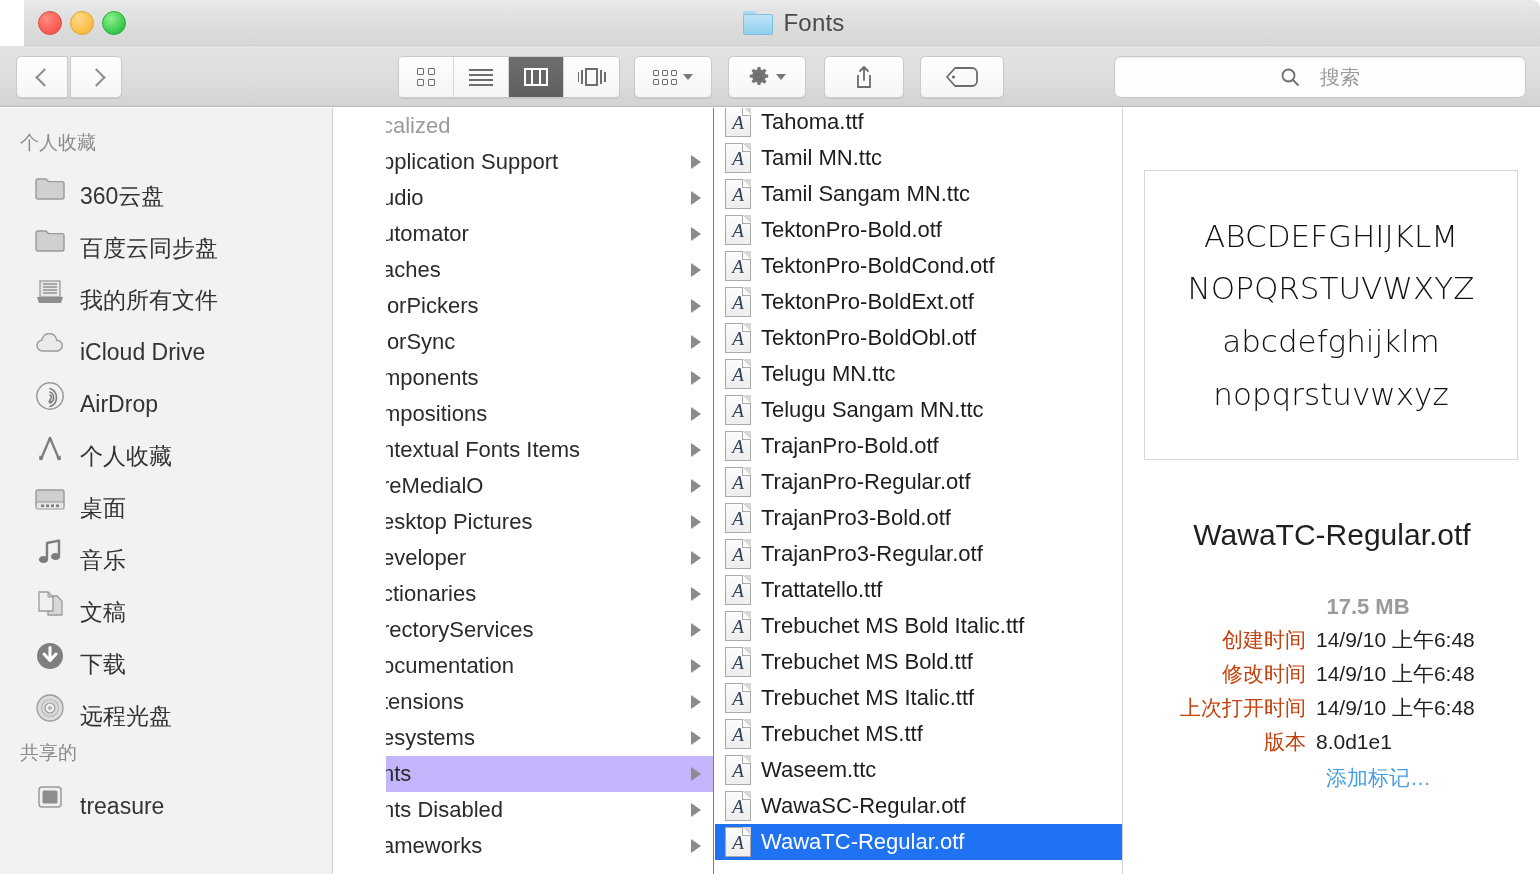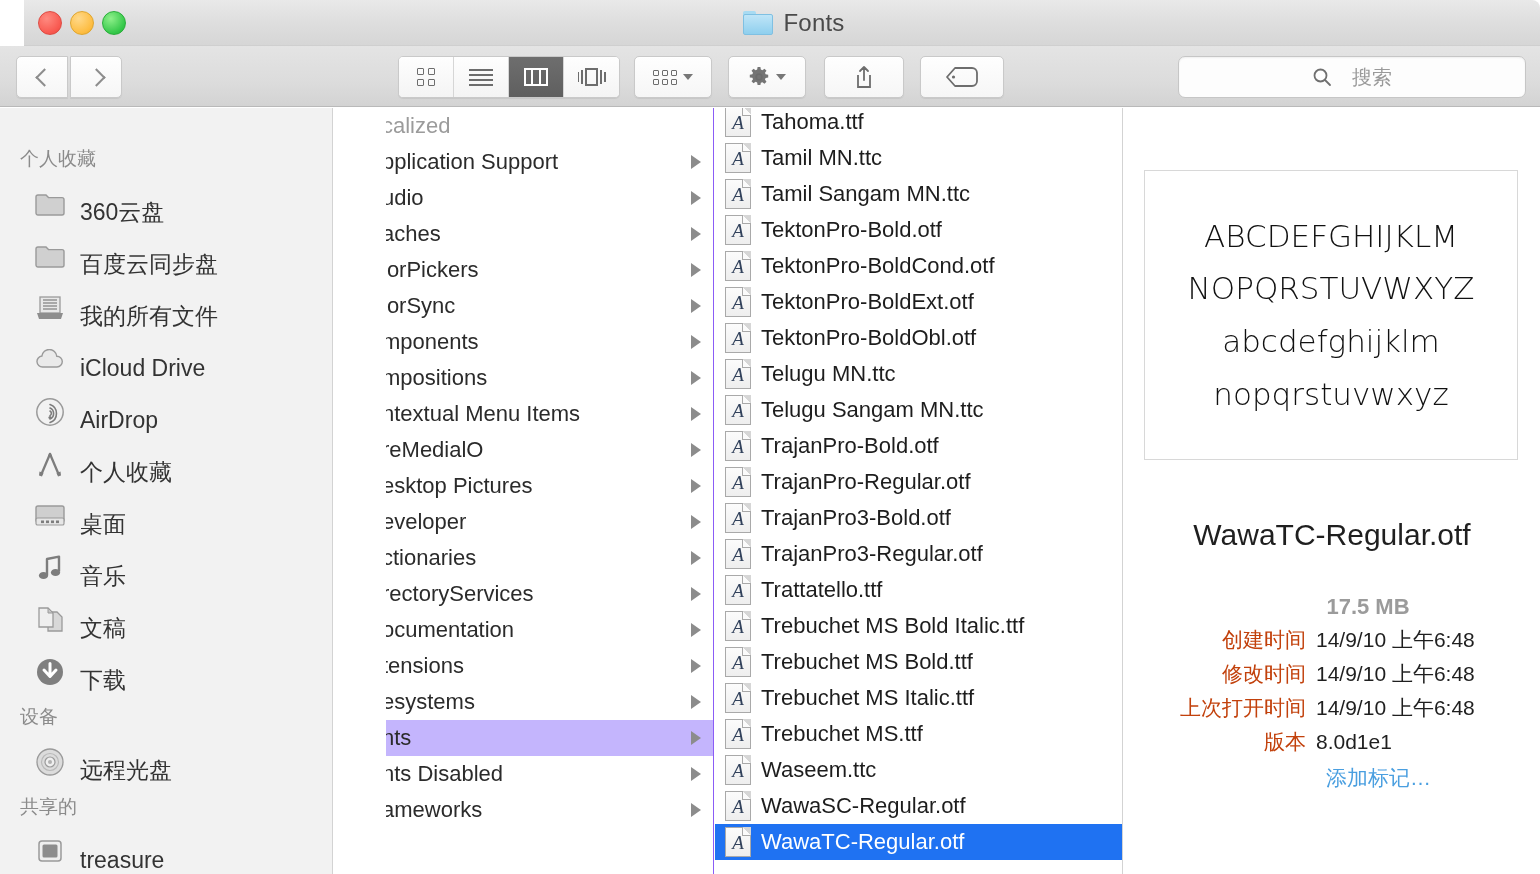--- a/index.html
+++ b/index.html
@@ -104,36 +104,36 @@
     gap: 3px; margin-right: 6px; }
   .ico-arrange i { display: block; border: 1.5px solid #6d6d6d; border-radius: 1px; }
   .caret-down { width: 0; height: 0; border-left: 5px solid transparent; border-right: 5px solid transparent;
     border-top: 6px solid #777; }
 
   .gear { width: 22px; height: 22px; margin-right: 6px; position: relative; }
   .gear svg { display: block; }
   .ico-share svg, .ico-tag svg { display: block; }
 
   #searchfield {
-    position: absolute; right: 14px; top: 10px; width: 348px; height: 42px;
+    position: absolute; right: 14px; top: 10px; width: 412px; height: 42px;
     background: #fdfdfd; border: 1px solid #c6c6c6; border-radius: 7px;
     box-shadow: 0 1px 2px rgba(0,0,0,.06) inset;
     display: flex; align-items: center; justify-content: center; gap: 20px;
   }
   #search-icon-wrap { width: 20px; height: 20px; }
   #search-placeholder { font-size: 20px; color: #9a9a9a; }
 
   
   #content { position: absolute; left: 0; top: 108px; width: 1540px; height: 766px; background: #fff; }
 
   
   #sidebar {
     position: absolute; left: 0; top: 0; width: 333px; height: 766px;
     background: #f2f2f2; border-right: 1px solid #d3d3d3; overflow: hidden;
-    padding-top: 32px;
+    padding-top: 16px;
   }
   .sb-header { font-size: 19px; color: #8b8b8b; padding: 6px 0 6px 20px; }
   .sb-item { display: flex; align-items: center; height: 52px; padding-left: 34px; gap: 14px; }
   .sb-icon { width: 32px; height: 30px; flex: 0 0 32px; display: flex; align-items: center; justify-content: center; }
   .sb-label { font-size: 23px; color: #333; white-space: nowrap; margin-top: 16px; }
 
   
   #col1 {
     position: absolute; left: 386px; top: 0; width: 328px; height: 766px;
     background: #fff; border-right: 1px solid #8b5cf6; overflow: hidden;
@@ -426,21 +426,20 @@
         <div class="sb-item">
           <span class="sb-icon">
             <svg width="30" height="30" viewBox="0 0 30 30">
               <circle cx="15" cy="15" r="13" fill="#7f7f7f"></circle>
               <path d="M15 6.5v11M15 19.5l-6-6.5M15 19.5l6-6.5" fill="none" stroke="#fff" stroke-width="3" stroke-linecap="round" stroke-linejoin="round"></path>
               <path d="M9 22.5h12" stroke="#fff" stroke-width="0"></path>
             </svg>
           </span>
           <span class="sb-label">下载</span>
         </div>
-        <div class="sb-header">设备</div>
         <div class="sb-item">
           <span class="sb-icon">
             <svg width="30" height="30" viewBox="0 0 30 30">
               <circle cx="15" cy="15" r="13" fill="#dcdcdc" stroke="#9a9a9a" stroke-width="1.3"></circle>
               <circle cx="15" cy="15" r="8.5" fill="none" stroke="#b9b9b9" stroke-width="1.2"></circle>
               <circle cx="15" cy="15" r="5" fill="#efefef" stroke="#9a9a9a" stroke-width="1.2"></circle>
               <circle cx="15" cy="15" r="2" fill="#b2b2b2"></circle>
             </svg>
           </span>
           <span class="sb-label">远程光盘</span>
@@ -463,41 +462,45 @@
         </div>
         <div class="c1-row">
           <span class="name">pplication Support</span>
           <span class="disc"></span>
         </div>
         <div class="c1-row">
           <span class="name">udio</span>
           <span class="disc"></span>
         </div>
         <div class="c1-row">
+          <span class="name">utomator</span>
+          <span class="disc"></span>
+        </div>
+        <div class="c1-row">
           <span class="name">aches</span>
           <span class="disc"></span>
         </div>
         <div class="c1-row">
           <span class="name">lorPickers</span>
           <span class="disc"></span>
         </div>
         <div class="c1-row">
           <span class="name">lorSync</span>
           <span class="disc"></span>
         </div>
         <div class="c1-row">
           <span class="name">mponents</span>
           <span class="disc"></span>
         </div>
         <div class="c1-row">
           <span class="name">mpositions</span>
           <span class="disc"></span>
         </div>
         <div class="c1-row">
-          <span class="name">ntextual Menu Items</span>
+          <span class="name">ntextual Fonts Items</span>
           <span class="disc"></span>
         </div>
         <div class="c1-row">
           <span class="name">reMedialO</span>
           <span class="disc"></span>
         </div>
         <div class="c1-row">
           <span class="name">esktop Pictures</span>
           <span class="disc"></span>
         </div>

